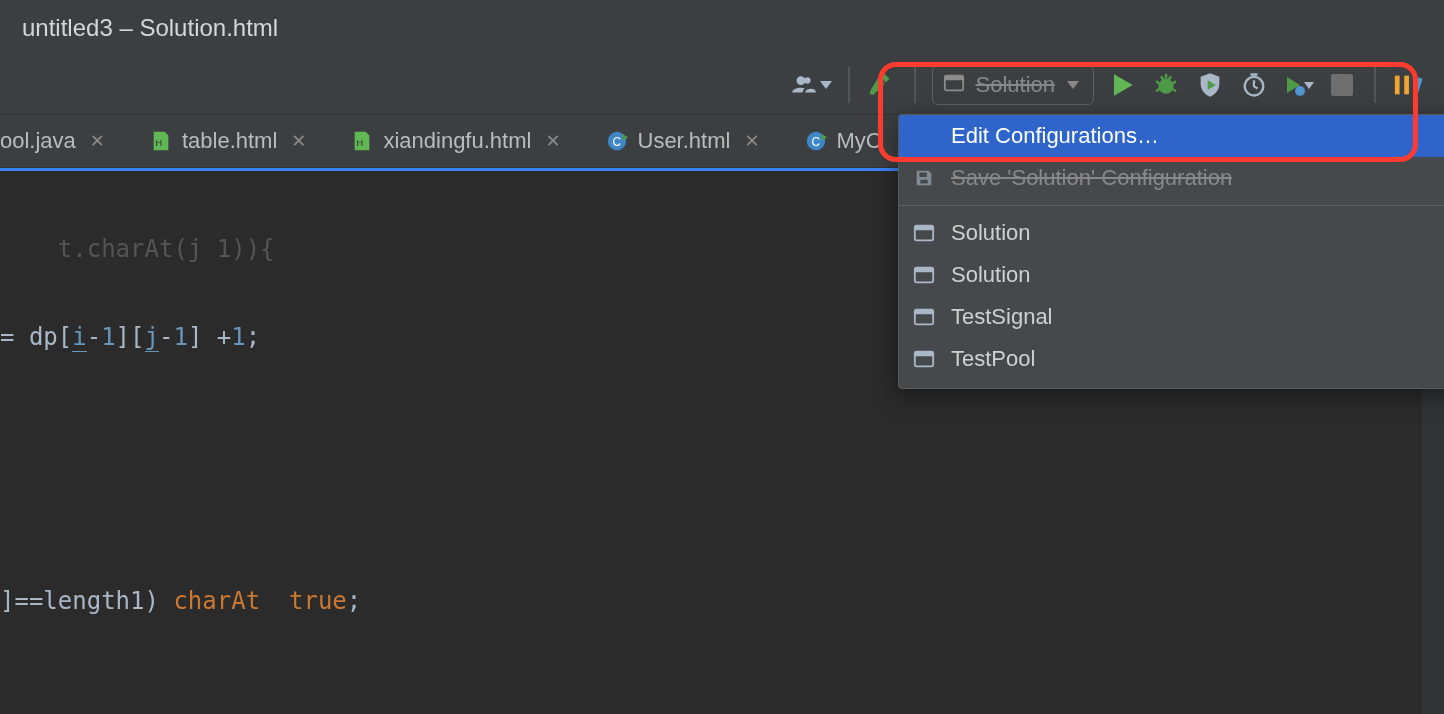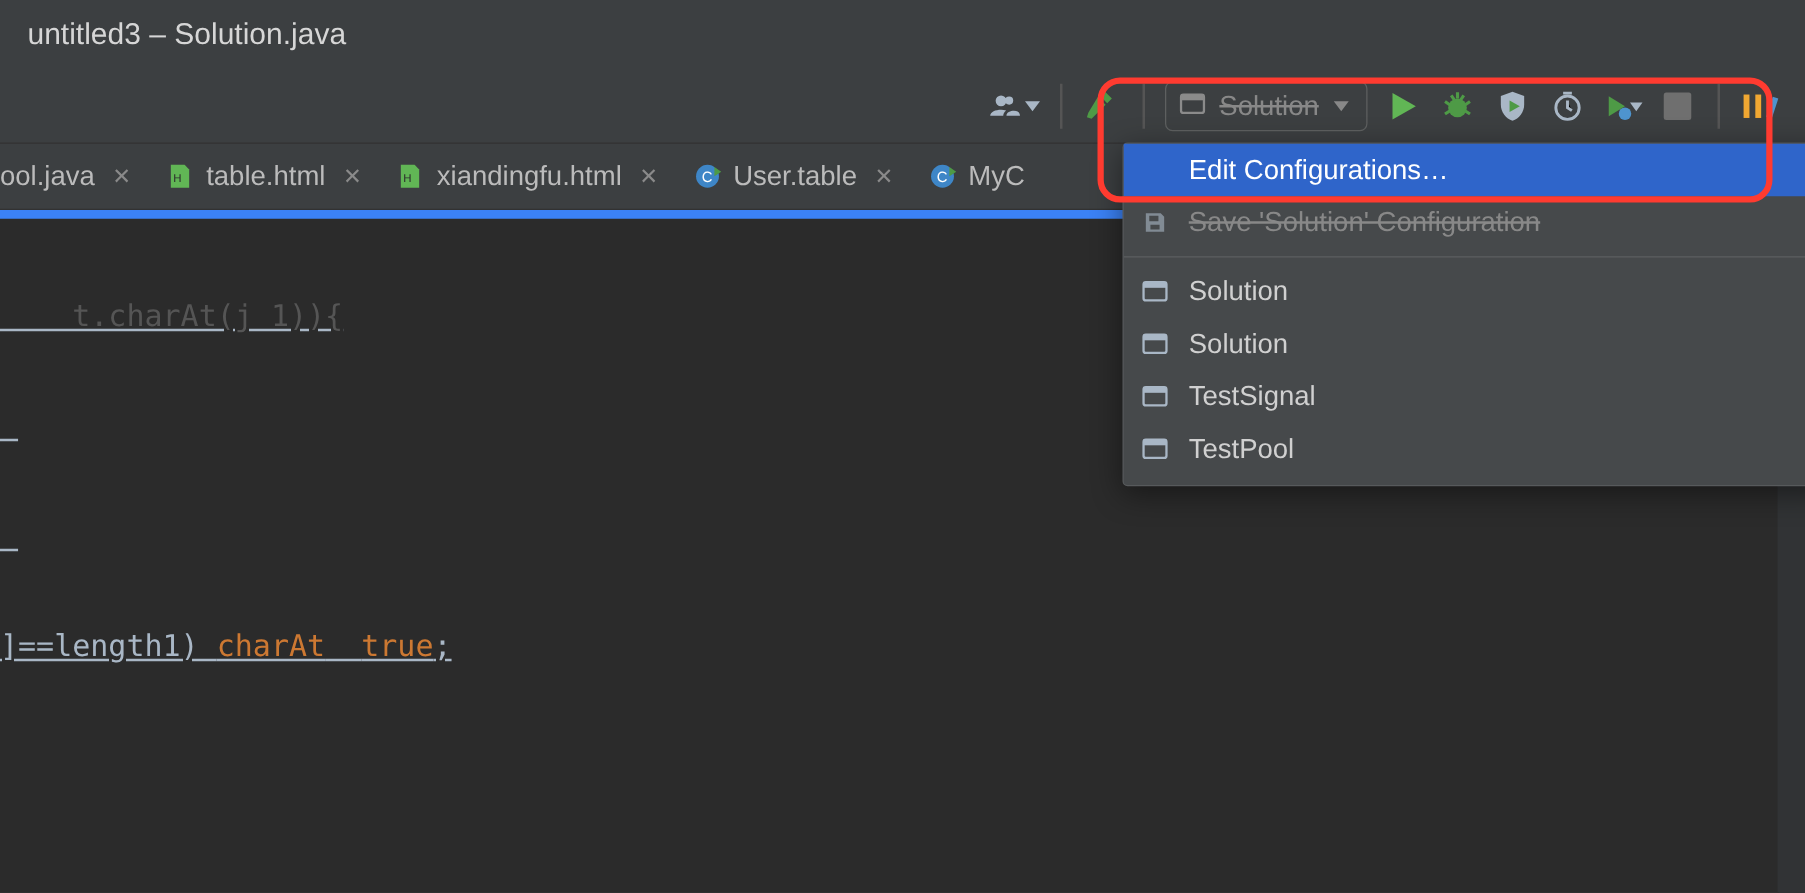--- a/index.html
+++ b/index.html
@@ -86,20 +86,21 @@
   .search-tool svg { width:30px;height:30px; }
 
   
   .tab-row {
     height: 54px;
     display:flex; align-items:center;
     background:#3c3f41;
     border-top:1px solid #323232;
     border-bottom:1px solid #323232;
     position: relative;
+    gap: 17px;
   }
   .tab {
     display:flex; align-items:center; gap:10px;
     padding: 0 14px; height:100%;
     color:#bbbbbb; font-size:22px;
     cursor:pointer;
   }
   .tab .ficon { width:22px; height:22px; display:flex; align-items:center; justify-content:center; }
   .tab .close-x { color:#8a8a8a; font-size:18px; margin-left:4px; cursor:pointer; }
   .tab.partial-left { padding-left:0; }
@@ -120,22 +121,21 @@
     background:#2b2b2b;
     height: calc(714px - 56px - 58px - 54px);
     padding: 12px 0 0 0;
     font-family: "Menlo", "Consolas", monospace;
     font-size: 24px;
     line-height: 44px;
     color:#a9b7c6;
     overflow:hidden;
     position:relative;
     white-space: pre;
-    border-top:7px solid #3b82f6;
-    text-decoration:underline;
+    border-top:3px solid #3b82f6;
   }
   .editor .ln { padding-left:0; }
   .gutter-right {
     position:absolute; right:0; top:0; bottom:0; width:22px;
     background:#313335;
   }
   .warn-mark {
     position:absolute; right:2px; top:74px; width:18px; height:18px;
   }
 
@@ -181,21 +181,21 @@
     pointer-events:none;
   }
 
   
   .u-blue { color:#6897bb; border-bottom:1px solid #6897bb; }
 </style>
 </head>
 <body>
 
 <div class="title-bar">
-  <span>untitled3 – Solution.java</span>
+  <span>untitled3 – Solution.html</span>
 </div>
 
 <div class="toolbar">
   <div class="users-btn">
     <svg viewBox="0 0 24 24">
         <path fill="#a9b7c6" d="M10 12a4 4 0 100-8 4 4 0 000 8zm6-1.2a3 3 0 100-6 3 3 0 000 6zM2 19c0-3 4-4.5 8-4.5 1.4 0 2.7.2 3.8.6-1.3.9-2 2-2.2 3.9H2zm12 0c0-2.5 3-3.6 5.5-3.6S24 16.5 24 19h-10z"></path>
       </svg>
     <span class="dropdown-arrow"></span>
   </div>
   <div class="sep"></div>
@@ -284,21 +284,21 @@
     <span class="close-x">✕</span>
   </div>
   <div class="tab">
     <span class="ficon icon-class">
       <svg viewBox="0 0 24 24">
           <circle cx="12" cy="12" r="10" fill="#3e86c7"></circle>
           <text x="7" y="17" font-size="13" fill="#fff" font-family="sans-serif">C</text>
           <polygon points="18,4 24,8 18,12" fill="#4e9a46"></polygon>
         </svg>
     </span>
-    <span>User.table</span>
+    <span>User.html</span>
     <span class="close-x">✕</span>
   </div>
   <div class="tab partial-right">
     <span class="ficon icon-class">
       <svg viewBox="0 0 24 24">
           <circle cx="12" cy="12" r="10" fill="#3e86c7"></circle>
           <text x="7" y="17" font-size="13" fill="#fff" font-family="sans-serif">C</text>
           <polygon points="18,4 24,8 18,12" fill="#4e9a46"></polygon>
         </svg>
     </span>
@@ -310,20 +310,21 @@
   </div>
   <div class="more-tabs">
     <svg width="16" height="24" viewBox="0 0 16 24">
         <path d="M4 4l8 8-8 8" fill="none" stroke="#a9b7c6" stroke-width="3"></path>
       </svg>
   </div>
 </div>
 
 <div class="editor">
 <div class="ln" style="color:#555;">    t.charAt(j 1)){</div>
+<div class="ln"><span>= dp[</span><span class="u-blue">i</span><span>-</span><span class="c-num">1</span><span>][</span><span class="u-blue">j</span><span>-</span><span class="c-num">1</span><span>] +</span><span class="c-num">1</span><span>;</span></div>
 <div class="ln">&nbsp;</div>
 <div class="ln">&nbsp;</div>
 <div class="ln"><span>]==length1) </span><span class="c-orange">charAt</span><span>  </span><span class="c-orange">true</span><span>;</span></div>
 
 
 
 
 
   <div class="gutter-right"></div>
   <div class="warn-mark">

